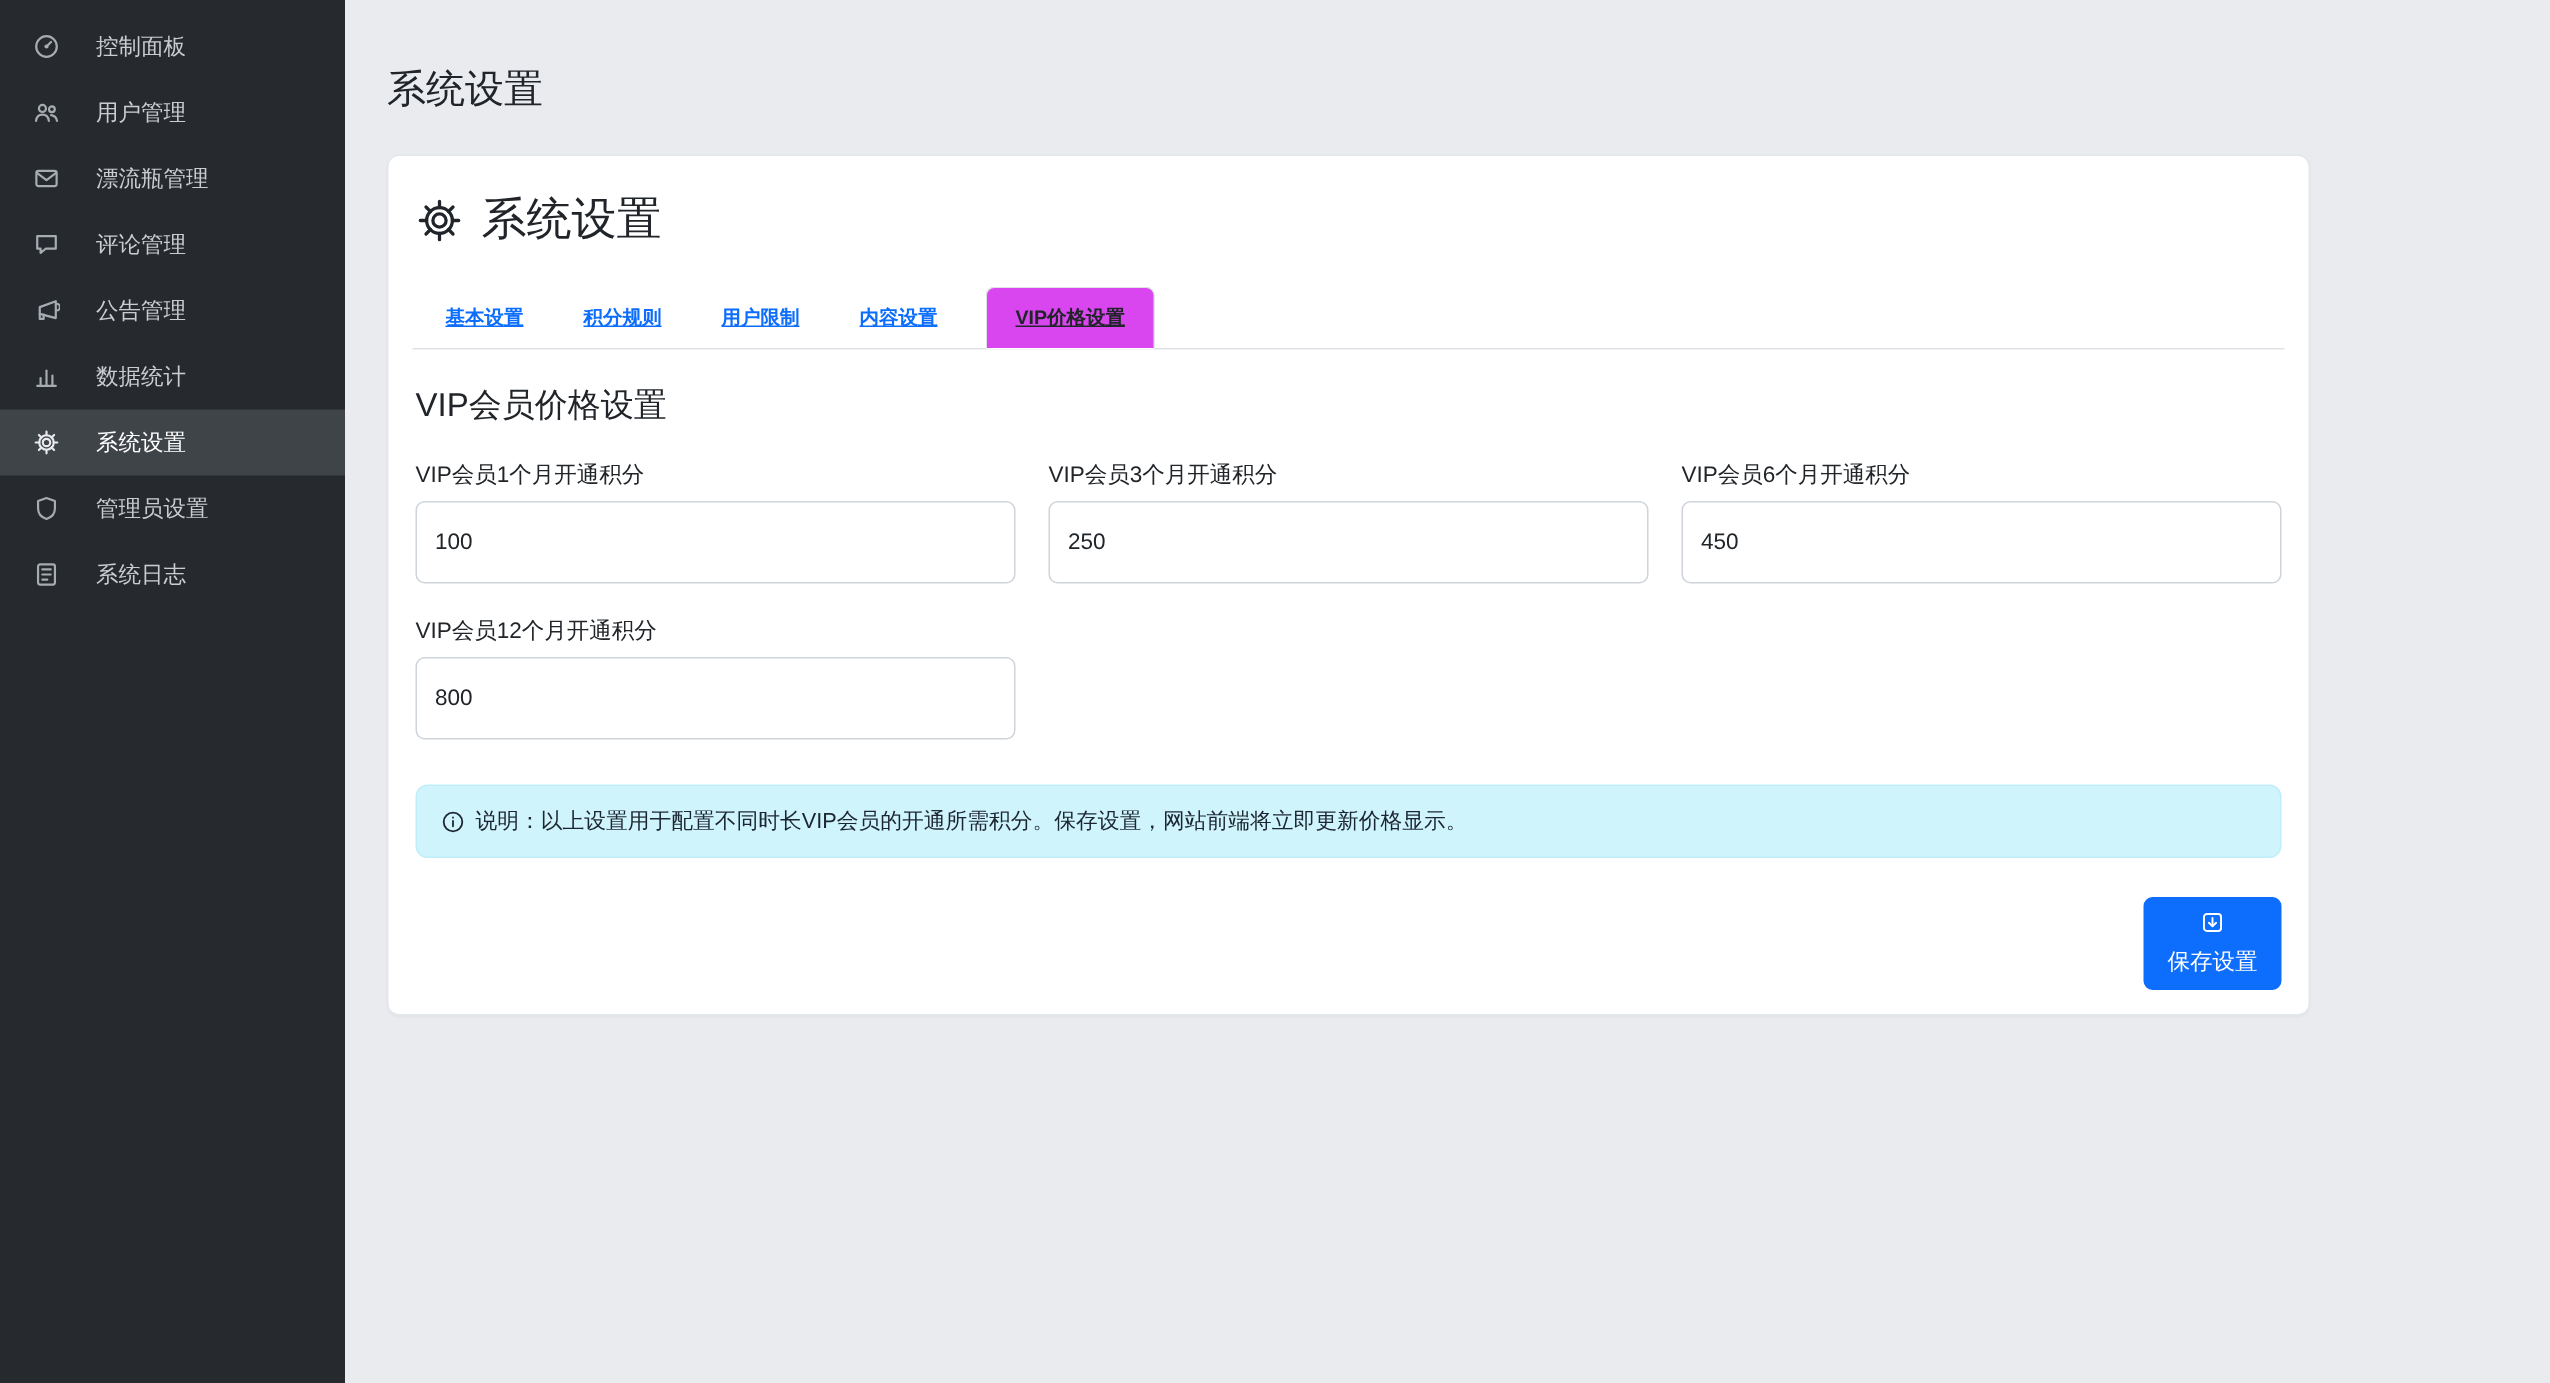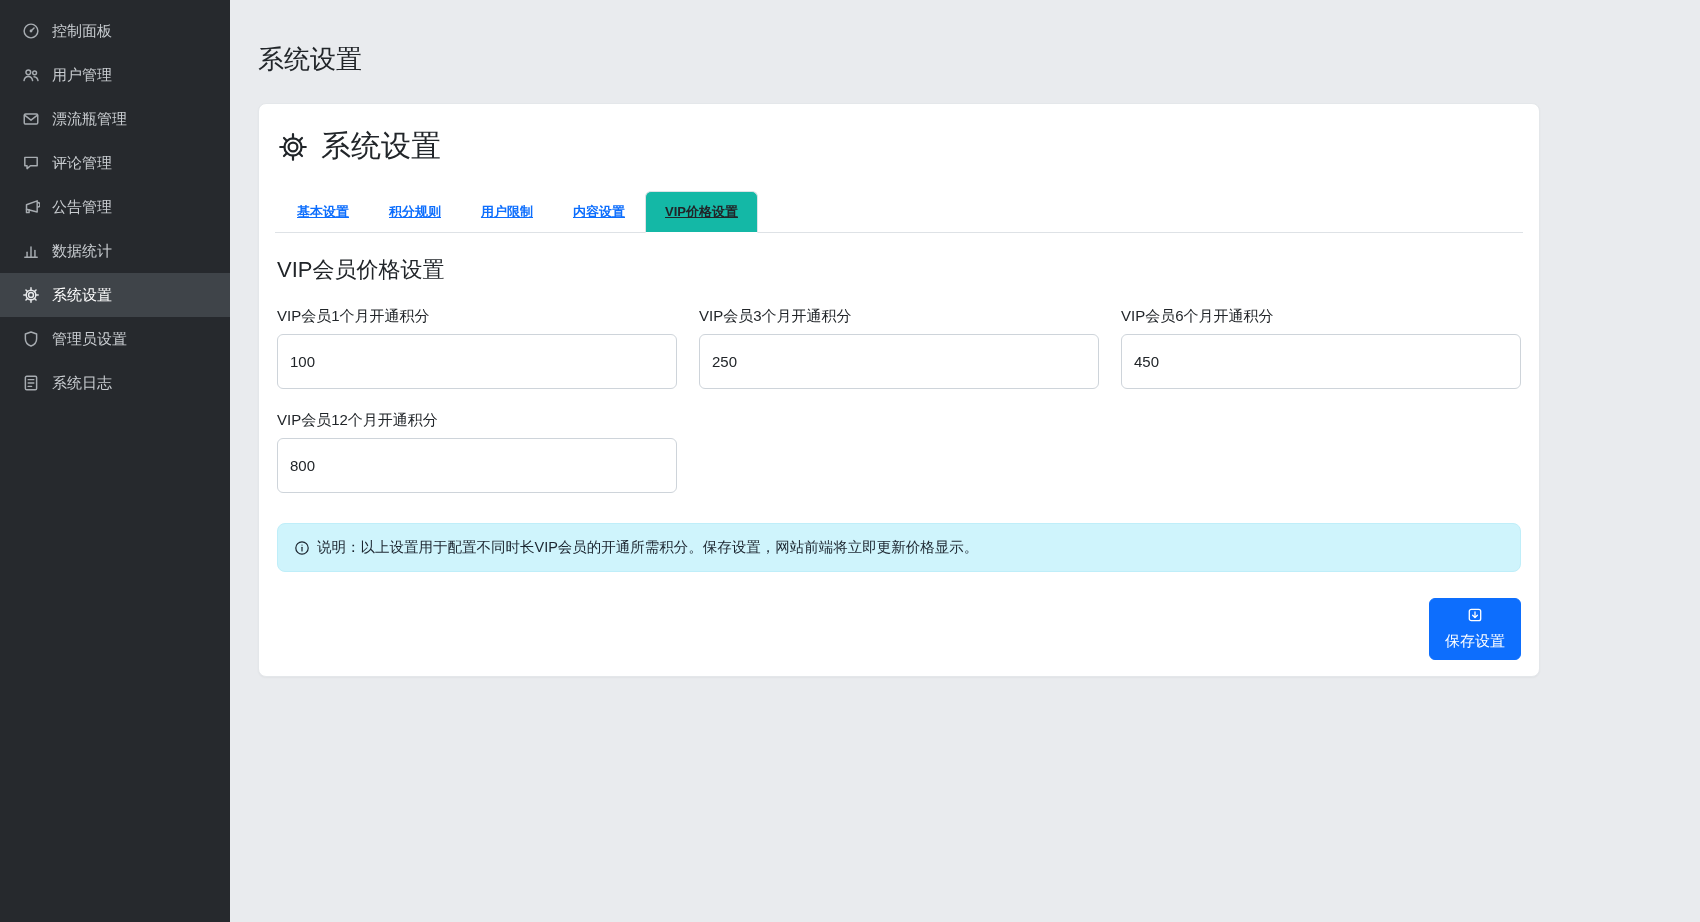--- a/index.html
+++ b/index.html
@@ -17,21 +17,21 @@
     min-width: 230px;
     height: 922px;
     background: #26292d;
     padding-top: 9px;
     color: #cfd3d7;
   }
   .side-item {
     height: 44px;
     display: flex;
     align-items: center;
-    gap: 12px;
+    gap: 24px;
     padding-left: 22px;
     font-size: 15px;
     cursor: pointer;
     color: #c9cdd1;
   }
   .side-item svg { stroke: #a7acb1; flex: 0 0 auto; }
   .side-item.active {
     background: #3f4449;
     color: #ffffff;
   }
@@ -84,23 +84,24 @@
     cursor: pointer;
     border: 1px solid transparent;
     border-bottom: none;
     border-radius: 6px 6px 0 0;
     margin-bottom: -1px;
     background: transparent;
     text-decoration: underline;
   }
   .tab.active {
     color: #212529;
-    background: #14b8a6;
+    background: #d946ef;
     border-color: #dee2e6;
     border-bottom: 1px solid #ffffff;
+    margin-left: 12px;
   }
 
   
   .pane { padding: 22px 2px 0 2px; }
   .section-title {
     font-size: 22px;
     font-weight: 400;
     color: #212529;
     margin-bottom: 22px;
   }

